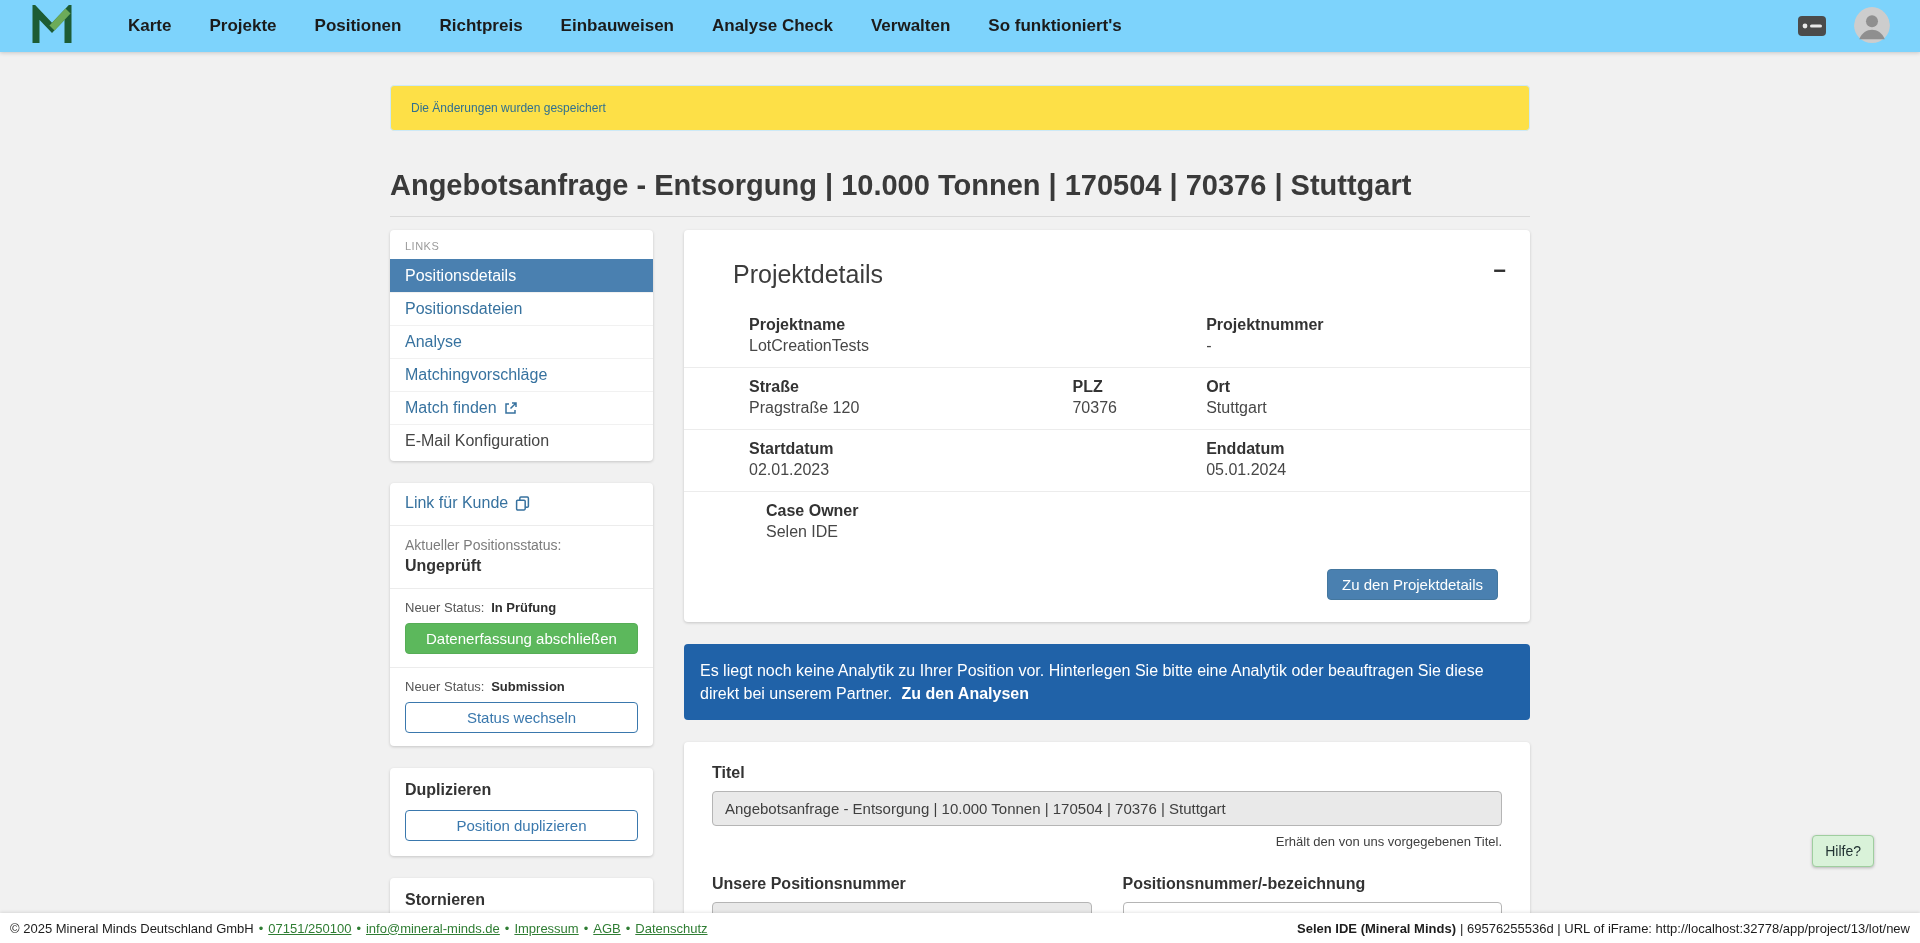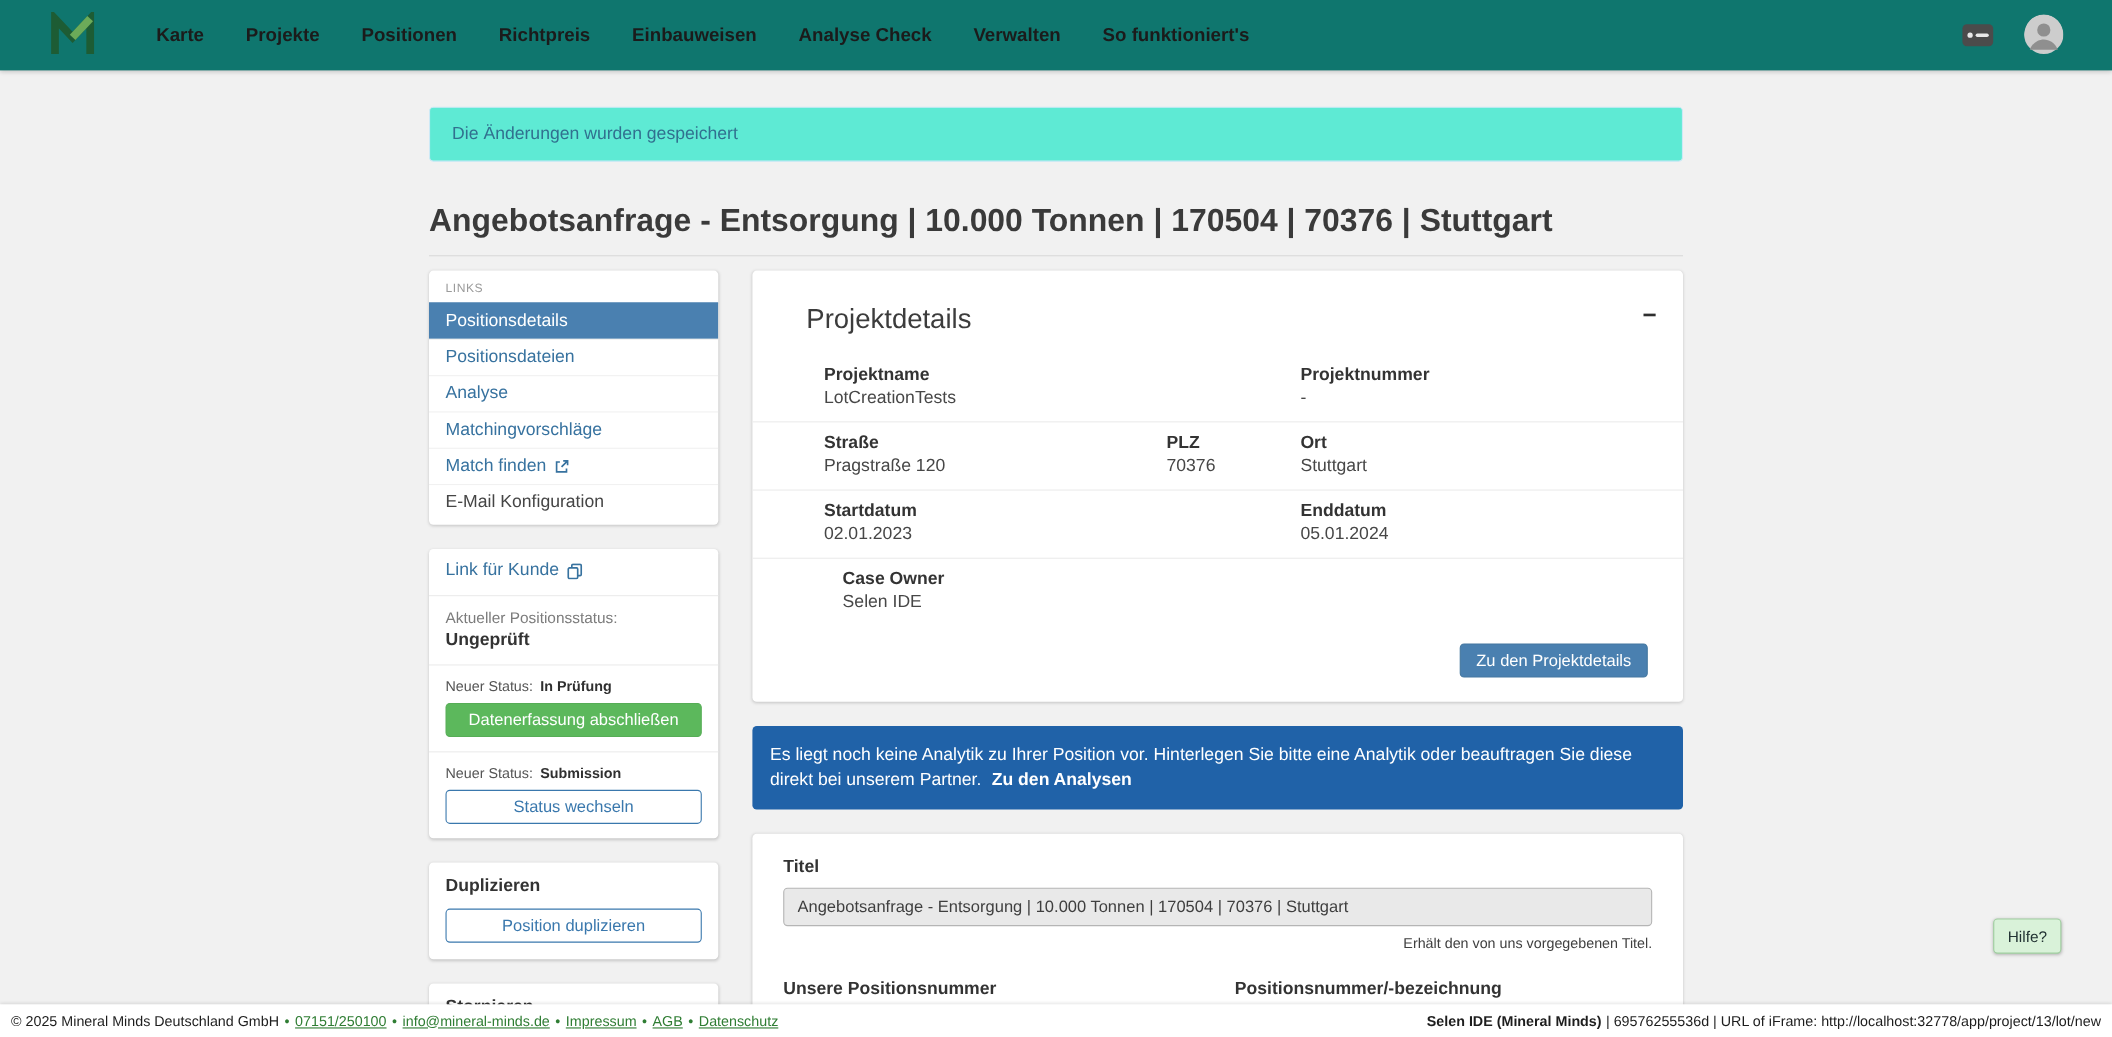--- a/index.html
+++ b/index.html
@@ -2,39 +2,39 @@
 <html lang="de"><head>
 <meta charset="utf-8">
 <style>
   * { box-sizing: border-box; margin: 0; padding: 0; }
   html, body { width: 1920px; height: 943px; overflow: hidden; }
   body { font-family: "Liberation Sans", sans-serif; background: #f1f1f1; color: #333; }
   a { text-decoration: none; cursor: pointer; }
   button { cursor: pointer; font-family: inherit; }
 
   
-  .header { height: 64px; background: #0f766e; display: flex; align-items: center;
-            padding: 0 44px; box-shadow: 0 1px 4px rgba(0,0,0,.18); position: relative; z-index: 5; }
+  .header { height: 52px; background: #7dd3fc; display: flex; align-items: center;
+            padding: 0 30px; box-shadow: 0 1px 4px rgba(0,0,0,.18); position: relative; z-index: 5; }
   .logo-wrap { width: 46px; height: 46px; margin-right: 52px; display: flex; align-items: center; cursor: pointer; }
   .nav { display: flex; gap: 38px; flex: 1; align-items: center; }
   .nav a { color: #1b1b1b; font-weight: 700; font-size: 17px; }
   .header-right { display: flex; align-items: center; gap: 26px; }
   .icon-btn { background: none; border: none; display: flex; align-items: center; }
   .avatar { background: none; border: none; border-radius: 50%; overflow: hidden; }
 
   
   .container { width: 1140px; margin: 0 auto; }
   .layout { display: flex; gap: 31px; margin-top: 13px; align-items: flex-start; }
   .left-col { flex: 0 0 263px; width: 263px; display: flex; flex-direction: column; gap: 22px; }
   .right-col { flex: 1; display: flex; flex-direction: column; gap: 22px; min-width: 0; }
   .card { background: #fff; border-radius: 4px; box-shadow: 0 1px 3px rgba(0,0,0,.18); }
 
   
-  .alert-info { margin-top: 33px; background: #5eead4; color: #31708f; border: 1px solid #cde9f6;
-                border-radius: 4px; padding: 15px 20px; font-size: 16px; }
+  .alert-info { margin-top: 33px; background: #fde047; color: #31708f; border: 1px solid #cde9f6;
+                border-radius: 4px; padding: 15px 20px; font-size: 12px; }
   .page-title { margin-top: 38px; font-size: 29px; font-weight: 700; color: #3a3a3a;
                 padding-bottom: 14px; border-bottom: 1px solid #d9d9d9; }
 
   
   .nav-card { overflow: hidden; padding-bottom: 4px; }
   .links-header { font-size: 11px; color: #9b9b9b; padding: 10px 15px 7px; letter-spacing: .5px; }
   .side-item { display: flex; align-items: center; gap: 7px; padding: 7px 15px; font-size: 16px;
                color: #37729f; border-top: 1px solid #f1f1f1; }
   .side-item.active { background: #4a80b0; color: #fff; border-top-color: #4a80b0; }
   .side-item.dark { color: #454545; }
@@ -57,21 +57,21 @@
   .btn-blue { background: #4a80b0; color: #fff; border-color: #44779f; }
 
   
   .small-card { padding: 13px 15px 15px; }
   .small-card-title { font-size: 16px; font-weight: 700; color: #333; margin-bottom: 11px; }
 
   
   .pd-head { display: flex; justify-content: space-between; align-items: flex-start; padding: 30px 24px 17px 49px; }
   .pd-title { font-size: 25px; font-weight: 500; color: #3c3c3c; }
   .collapse-btn { background: none; border: none; font-size: 22px; font-weight: 700; color: #2f2f2f; line-height: 1; }
-  .pd-row { display: grid; grid-template-columns: 43.5% 17% 39.5%; padding: 10px 65px 12px; }
+  .pd-row { display: grid; grid-template-columns: 43.5% 17% 39.5%; padding: 10px 65px 12px; gap: 12px; }
   .pd-row { border-bottom: 1px solid #ececec; }
   .pd-row:first-of-type { border-top: 1px solid #f4f4f4; }
   .c12 { grid-column: 1 / 3; } .c3 { grid-column: 3; } .c123 { grid-column: 1 / 4; margin-left: 17px; }
   .field-label { font-size: 16px; font-weight: 700; color: #333; }
   .field-value { font-size: 16px; color: #474747; margin-top: 3px; }
   .pd-footer { display: flex; justify-content: flex-end; padding: 16px 32px 22px; }
 
   
   .analytics-banner { background: #2062a8; color: #fff; border-radius: 4px; padding: 15px 16px;
                       font-size: 16px; line-height: 1.45; }

